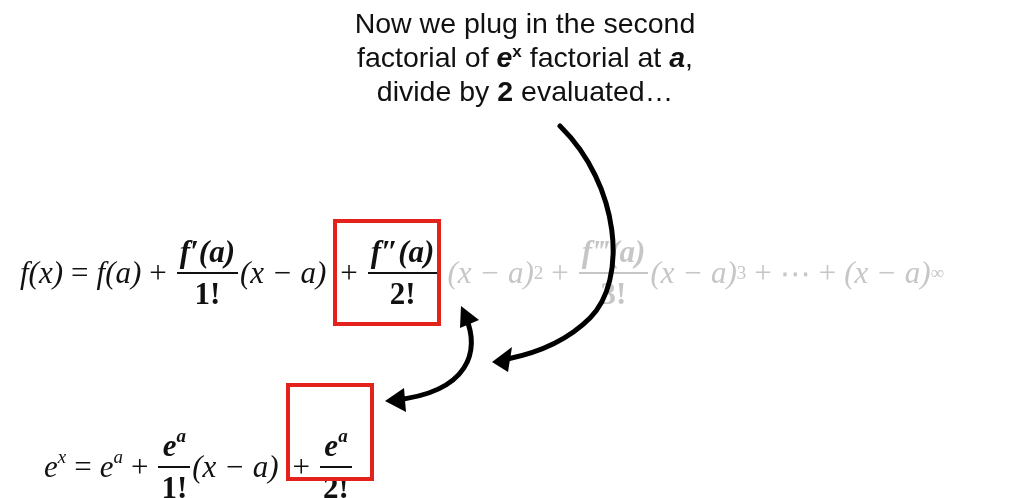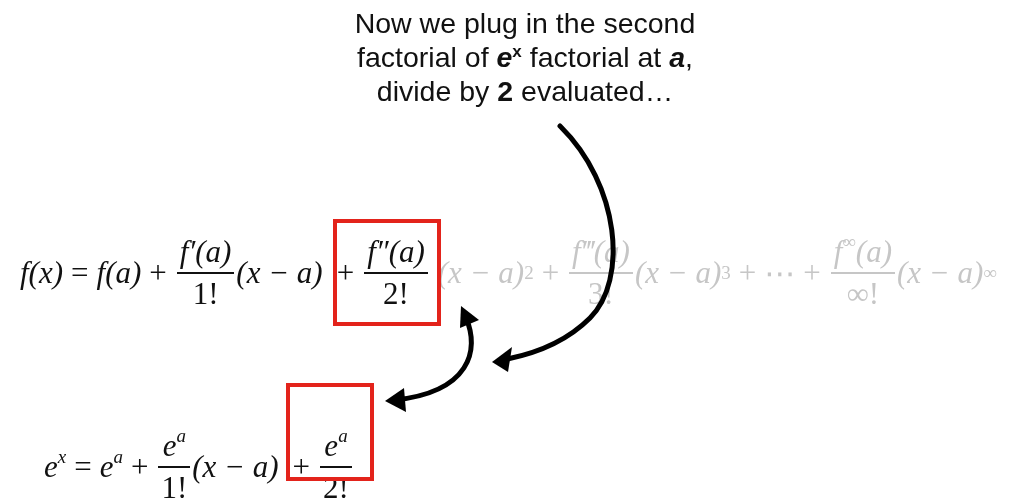--- a/index.html
+++ b/index.html
@@ -14,21 +14,21 @@
     .caption .bi { font-style: italic; }
     .caption sup { font-size: 17px; vertical-align: 10px; line-height: 0; font-weight: bold; font-style: normal; }
 
     .eq {
       position: absolute;
       font-family: "Liberation Serif", "DejaVu Serif", serif;
       font-size: 31px; color: #111;
       white-space: nowrap; display: flex; align-items: center;
     }
     .eq i { font-style: italic; }
-    .frac { display: inline-flex; flex-direction: column; align-items: center; vertical-align: middle; margin: 0 2px; }
+    .frac { display: inline-flex; flex-direction: column; align-items: center; vertical-align: middle; margin: 0 2px; font-weight: bold; }
     .frac .num { padding: 0 3px 2px; line-height: 36px; }
     .frac .bar { height: 1.6px; background: currentColor; align-self: stretch; }
     .frac .den { padding: 2px 3px 0; line-height: 36px; }
     .op { margin: 0 8px; }
     .sp { font-size: 19px; vertical-align: 14px; line-height: 0; }
     .faded { color: #c6c6c6; }
 
     .box {
       position: absolute; border: 4px solid #e3231b; box-sizing: border-box;
     }
@@ -67,25 +67,20 @@
     <span class="frac">
         <i class="num">f‴(a)</i>
         <span class="bar"></span>
         <span class="den">3!</span>
       </span>
     <i>(x − a)</i>
       <span class="sp">3</span>
     <span class="op">+</span>
     <span>⋯</span>
     <span class="op">+</span>
-    <span class="frac">
-        <span class="num"><i>f</i><span class="sp">∞</span><i>(a)</i></span>
-        <span class="bar"></span>
-        <span class="den">∞!</span>
-      </span>
     <i>(x − a)</i>
       <span class="sp">∞</span>
   </span>
 </div>
 
 <div class="eq" style="left:44px; top:388px; height:90px;margin-top:34px;">
   <span><i>e</i><span class="sp" style="font-style:italic">x</span></span>
   <span class="op">=</span>
   <span><i>e</i><span class="sp" style="font-style:italic">a</span></span>
   <span class="op">+</span>

